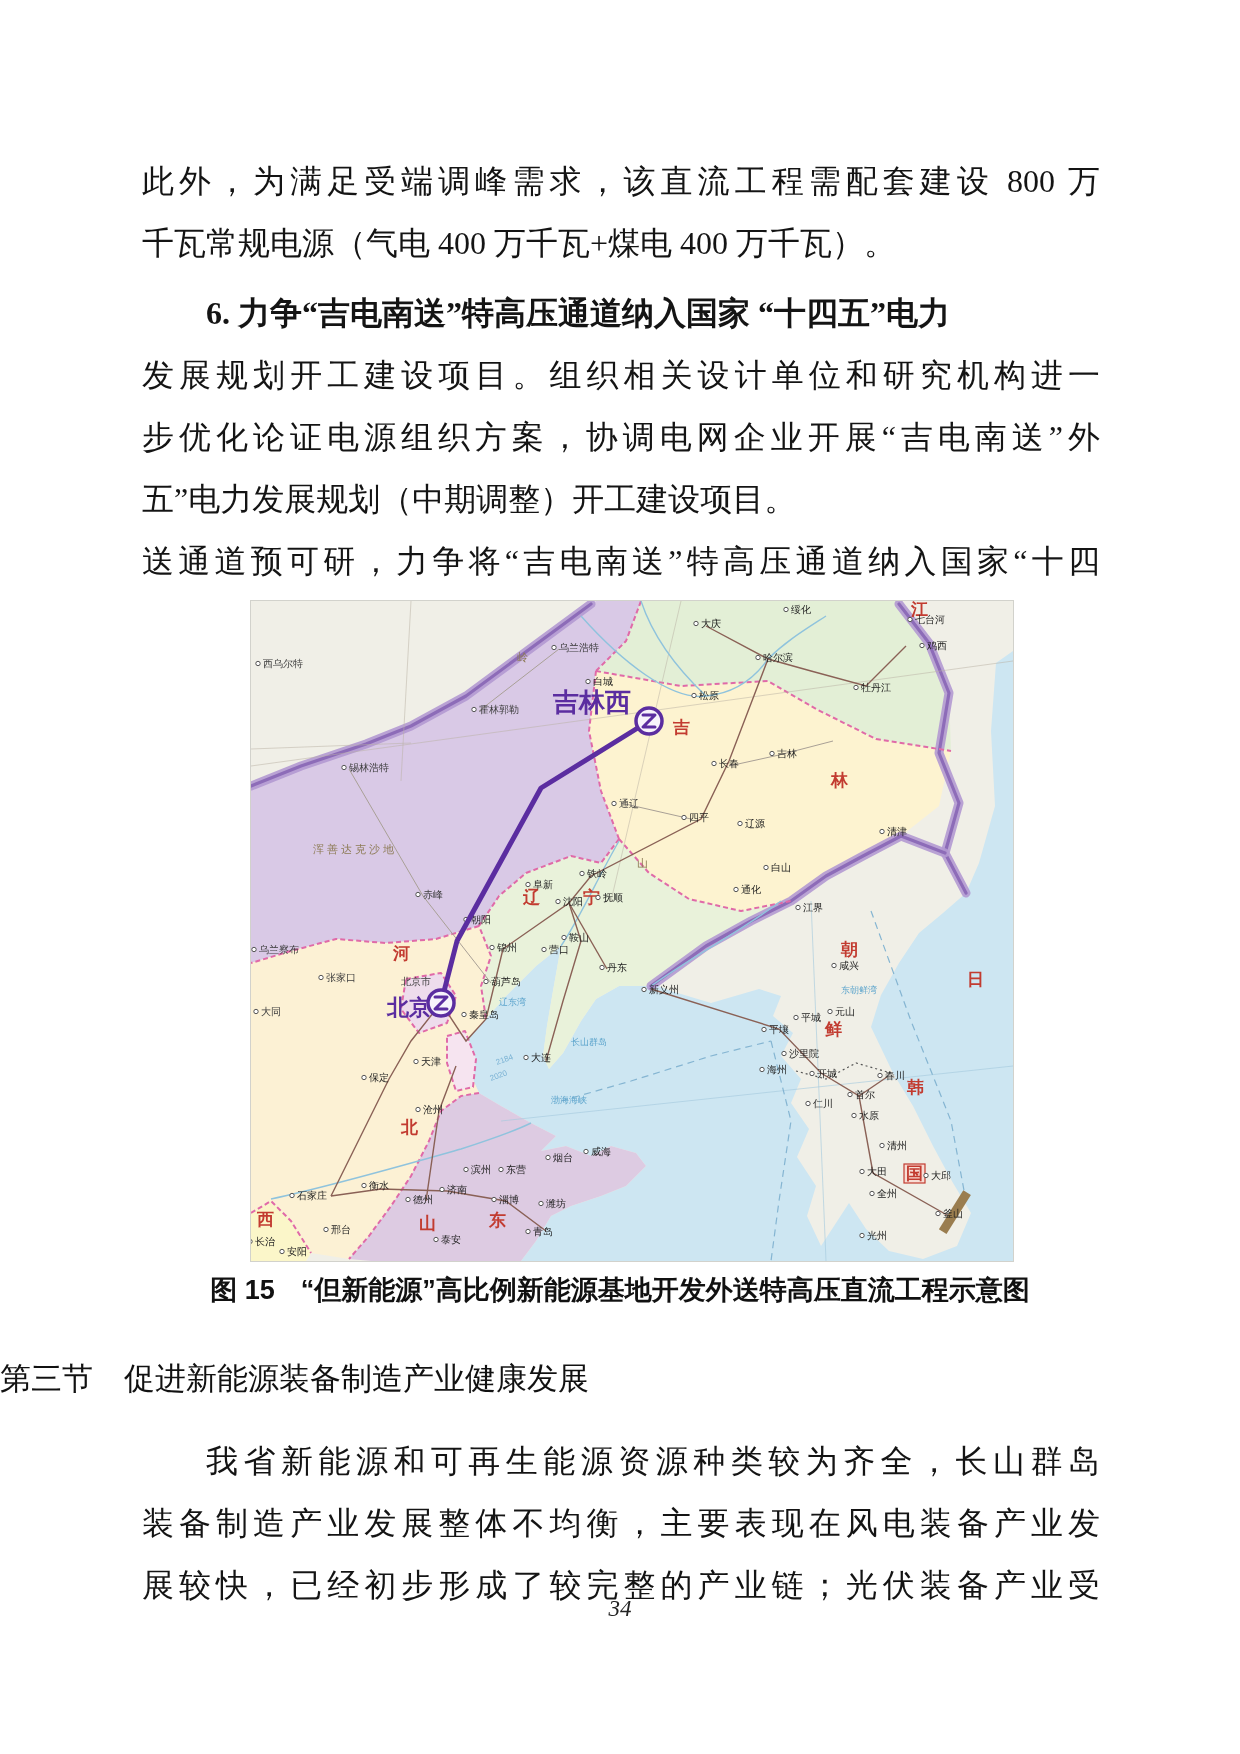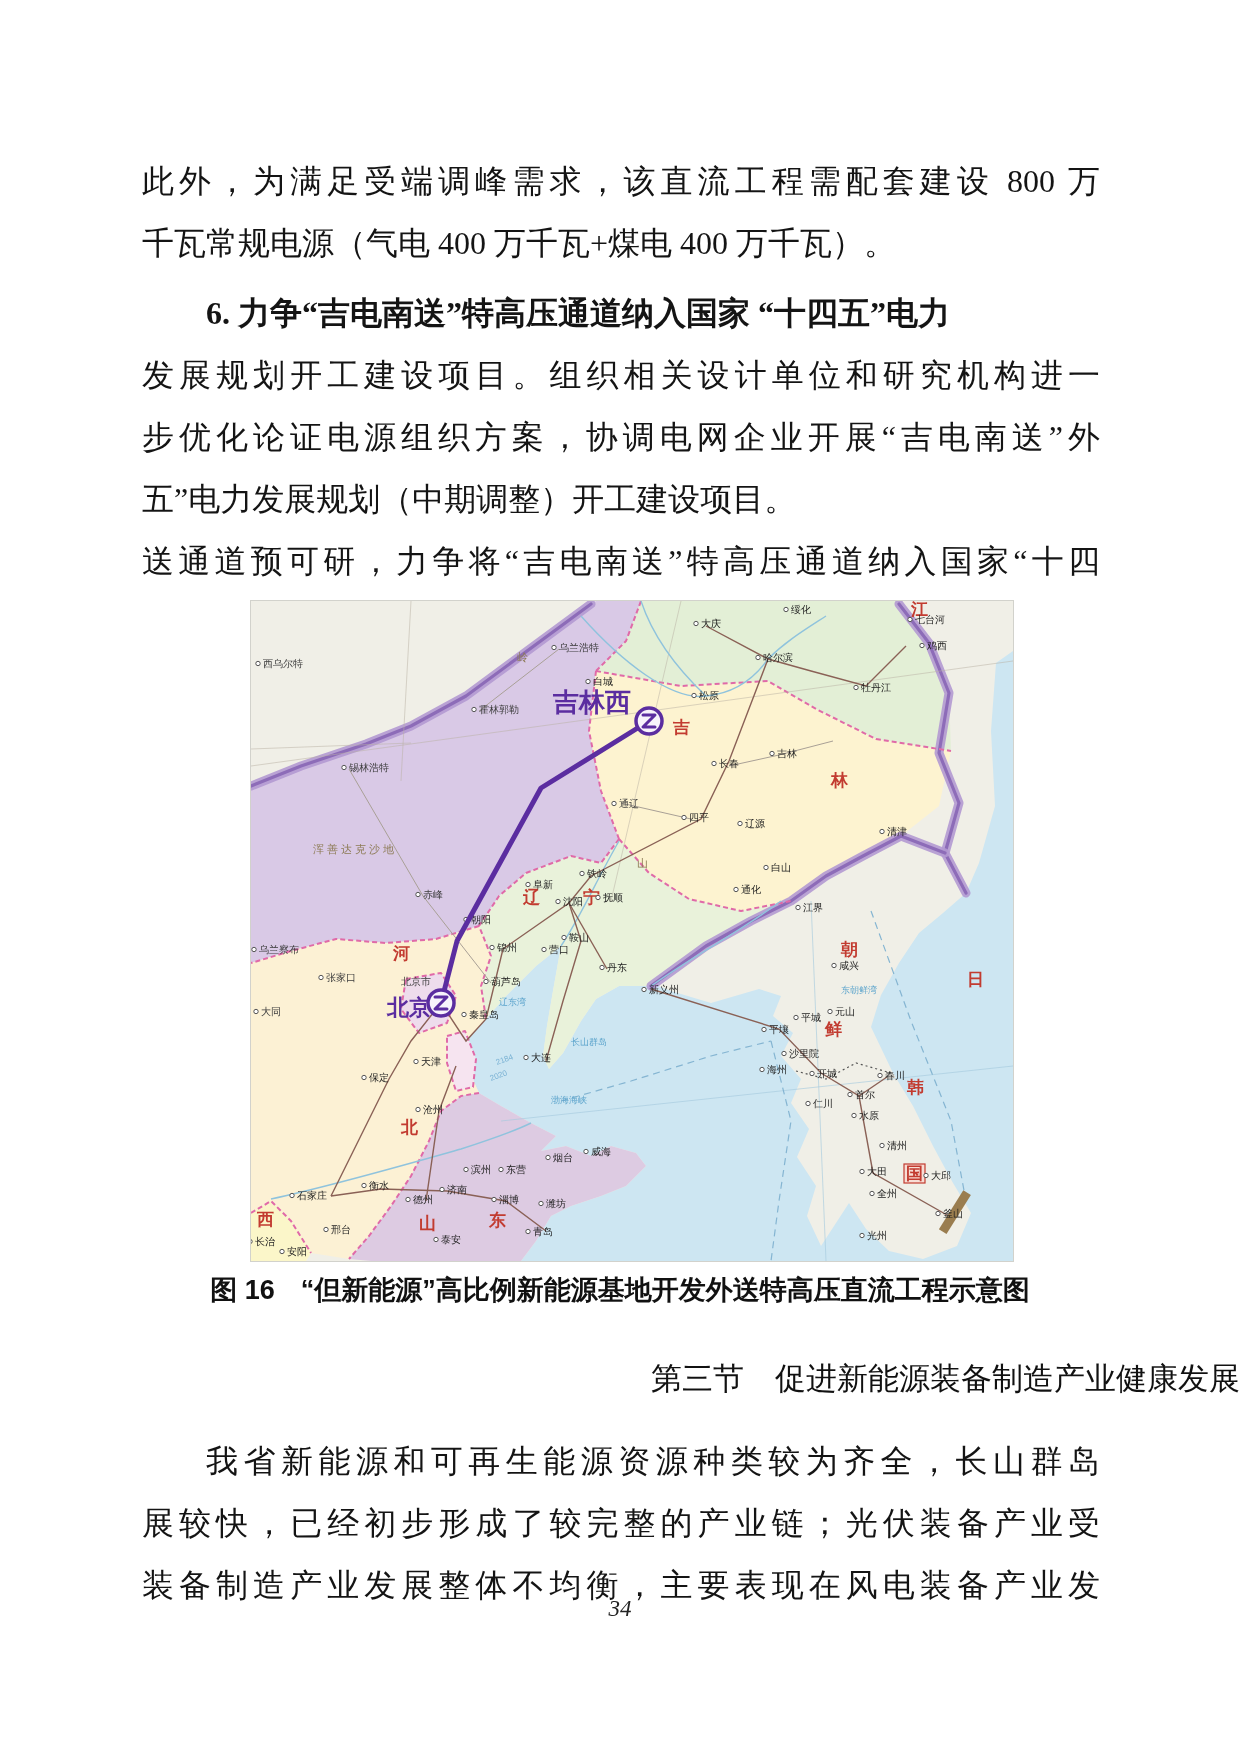--- a/index.html
+++ b/index.html
@@ -17,21 +17,21 @@
   #p2{top:282px;}
   #p3{top:1430px;}
   b{font-weight:normal;}
 
   figure.mapfig{position:absolute;left:250px;top:600px;margin:0;padding:0;}
   figure.mapfig svg{display:block;border:1px solid #d2d2cc;background:#f0efe7;}
 
   .caption{position:absolute;top:1272px;left:0;width:1240px;text-align:center;
     font-family:"Liberation Sans","DejaVu Sans",sans-serif;font-weight:bold;font-size:27px;color:#111;}
   .caption .cap-label{margin-right:26px;}
-  .section-heading{position:absolute;top:1358px;left:0;width:1240px;margin:0;text-align:right;
+  .section-heading{position:absolute;top:1358px;left:0;width:1240px;margin:0;text-align:left;
     font-weight:normal;font-size:31px;color:#111;}
   .pageno{position:absolute;top:1596px;left:0;width:1240px;text-align:center;font-size:23px;color:#222;font-style:italic;}
 
   
   .region{stroke:none;}
   .band-outer{fill:none;stroke:#b299d1;stroke-width:9;stroke-linejoin:round;stroke-linecap:round;opacity:.9;}
   .band-core{fill:none;stroke:#8d6cb8;stroke-width:3.2;stroke-linejoin:round;stroke-linecap:round;}
   .provdash{fill:none;stroke:#e06aa8;stroke-width:2;stroke-dasharray:5 3;stroke-linejoin:round;}
   .river{fill:none;stroke:#8fc3dd;stroke-width:1.4;}
   .rail{fill:none;stroke:#8a6156;stroke-width:1.4;}
@@ -339,26 +339,26 @@
           <path d="M-6,-6 L6,-6 L-6,6 L6,6"></path>
       </g>
       <g class="cv-marker" transform="translate(190,402)">
         <circle r="13"></circle>
           <path d="M-6,-6 L6,-6 L-6,6 L6,6"></path>
       </g>
     </svg>
   </figure>
 
   <div class="caption">
-    <span class="cap-label">图 16</span><span>“但新能源”高比例新能源基地开发外送特高压直流工程示意图</span>
+    <span class="cap-label">图 15</span><span>“但新能源”高比例新能源基地开发外送特高压直流工程示意图</span>
   </div>
 
   <h2 class="section-heading">第三节　促进新能源装备制造产业健康发展</h2>
 
   <div class="para" id="p3">
     <div class="bline ind j">我省新能源和可再生能源资源种类较为齐全，长山群岛</div>
+    <div class="bline j">装备制造产业发展整体不均衡，主要表现在风电装备产业发</div>
     <div class="bline j">展较快，已经初步形成了较完整的产业链；光伏装备产业受</div>
-    <div class="bline j">装备制造产业发展整体不均衡，主要表现在风电装备产业发</div>
   </div>
 
   <div class="pageno">34</div>
 
 </div>
 
 </body></html>

